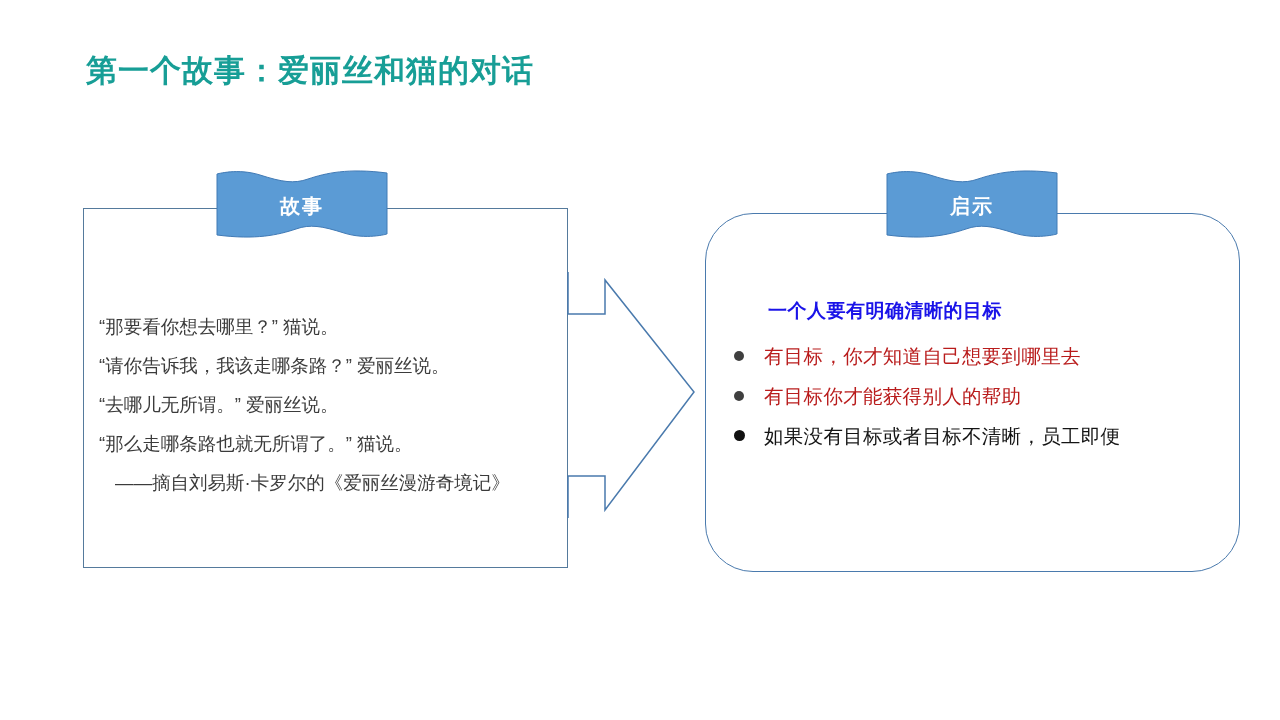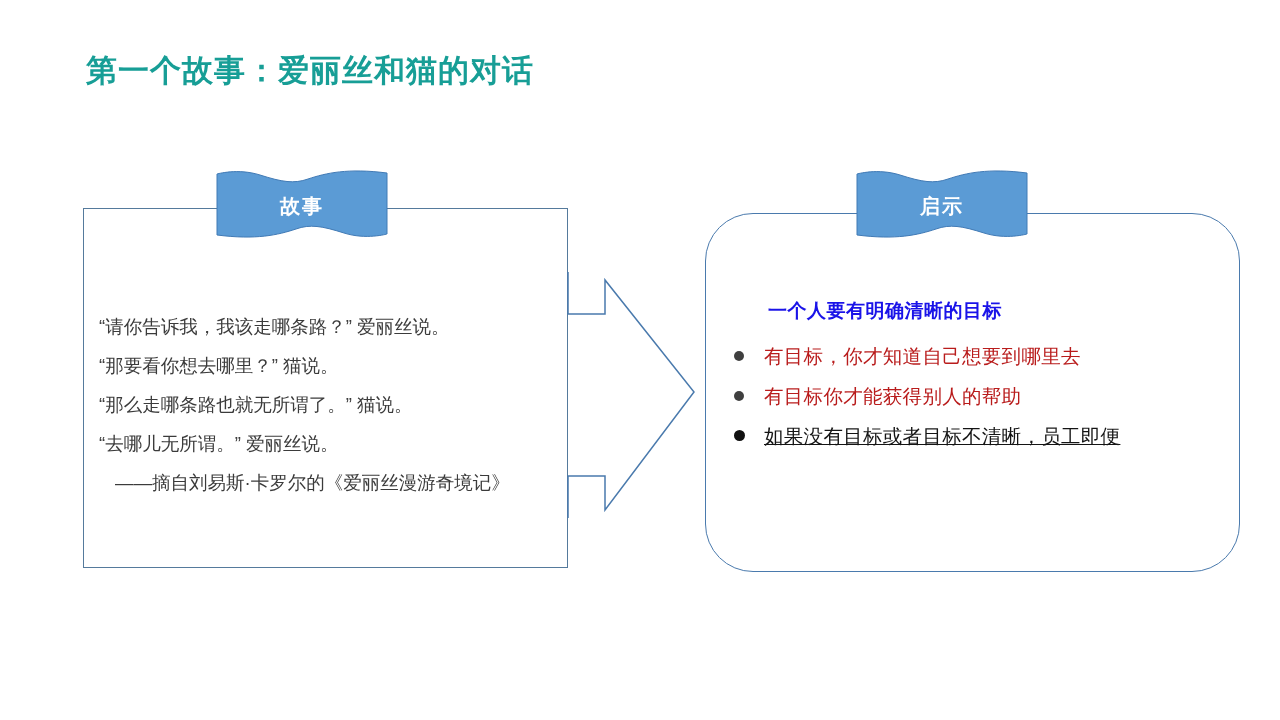--- a/index.html
+++ b/index.html
@@ -110,21 +110,20 @@
     position: absolute;
     left: 3px;
     top: 15px;
     width: 10px;
     height: 10px;
     border-radius: 50%;
     background: #3f3f3f;
   }
   .reveal-list li.emph {
     color: #141414;
-    text-decoration: underline;
   }
   .reveal-list li.emph .bullet {
     background: #111111;
     width: 11px;
     height: 11px;
     top: 14px;
   }
   .reveal-list li .wrap2 {
     display: block;
     padding-left: 2px;
@@ -139,21 +138,21 @@
     height: 250px;
   }
 
   
   .ribbon {
     position: absolute;
     width: 172px;
     height: 76px;
   }
   .ribbon-story { left: 216px; top: 166px; text-align: right; }
-  .ribbon-reveal { left: 856px; top: 166px; font-family: Liberation Mono, monospace; }
+  .ribbon-reveal { left: 886px; top: 166px; font-family: Liberation Mono, monospace; }
 
   .ribbon svg {
     position: absolute;
     left: 0;
     top: 0;
     width: 100%;
     height: 100%;
     display: block;
   }
   .ribbon-label {
@@ -176,24 +175,24 @@
 </head>
 <body>
 
 <div class="slide">
 
   <div class="slide-title">第一个故事：爱丽丝和猫的对话</div>
 
   <div class="story-box"></div>
 
   <div class="story-text">
+    <div class="line">“那要看你想去哪里？” 猫说。</div>
     <div class="line">“请你告诉我，我该走哪条路？” 爱丽丝说。</div>
-    <div class="line">“那要看你想去哪里？” 猫说。</div>
+    <div class="line">“去哪儿无所谓。” 爱丽丝说。</div>
     <div class="line">“那么走哪条路也就无所谓了。” 猫说。</div>
-    <div class="line">“去哪儿无所谓。” 爱丽丝说。</div>
     <div class="line attribution">——摘自刘易斯·卡罗尔的《爱丽丝漫游奇境记》</div>
   </div>
 
   <svg class="arrow-svg" viewBox="0 0 145 250">
     <path d="M 2 2 L 2 44 L 39 44 L 39 10 L 128 122 L 39 240 L 39 206 L 2 206 L 2 248" fill="none" stroke="#4a7aad" stroke-width="1.5" stroke-linejoin="miter" stroke-linecap="butt"></path>
   </svg>
 
   <div class="reveal-box"></div>
 
   <div class="reveal-heading">一个人要有明确清晰的目标</div>

